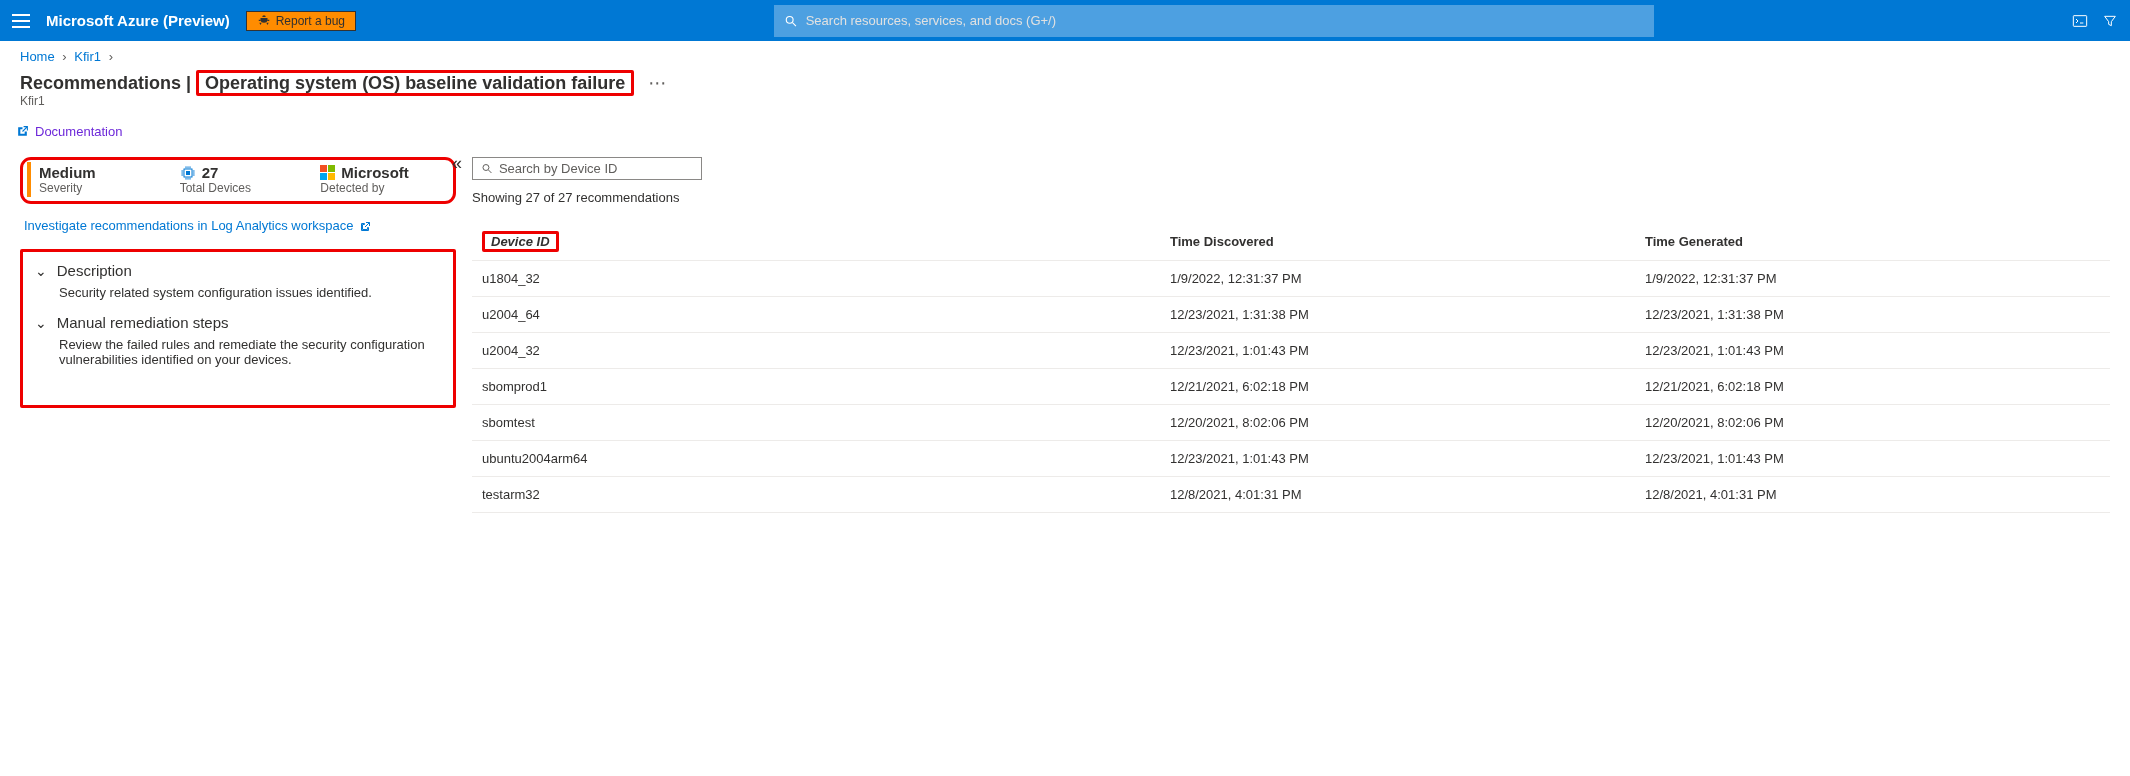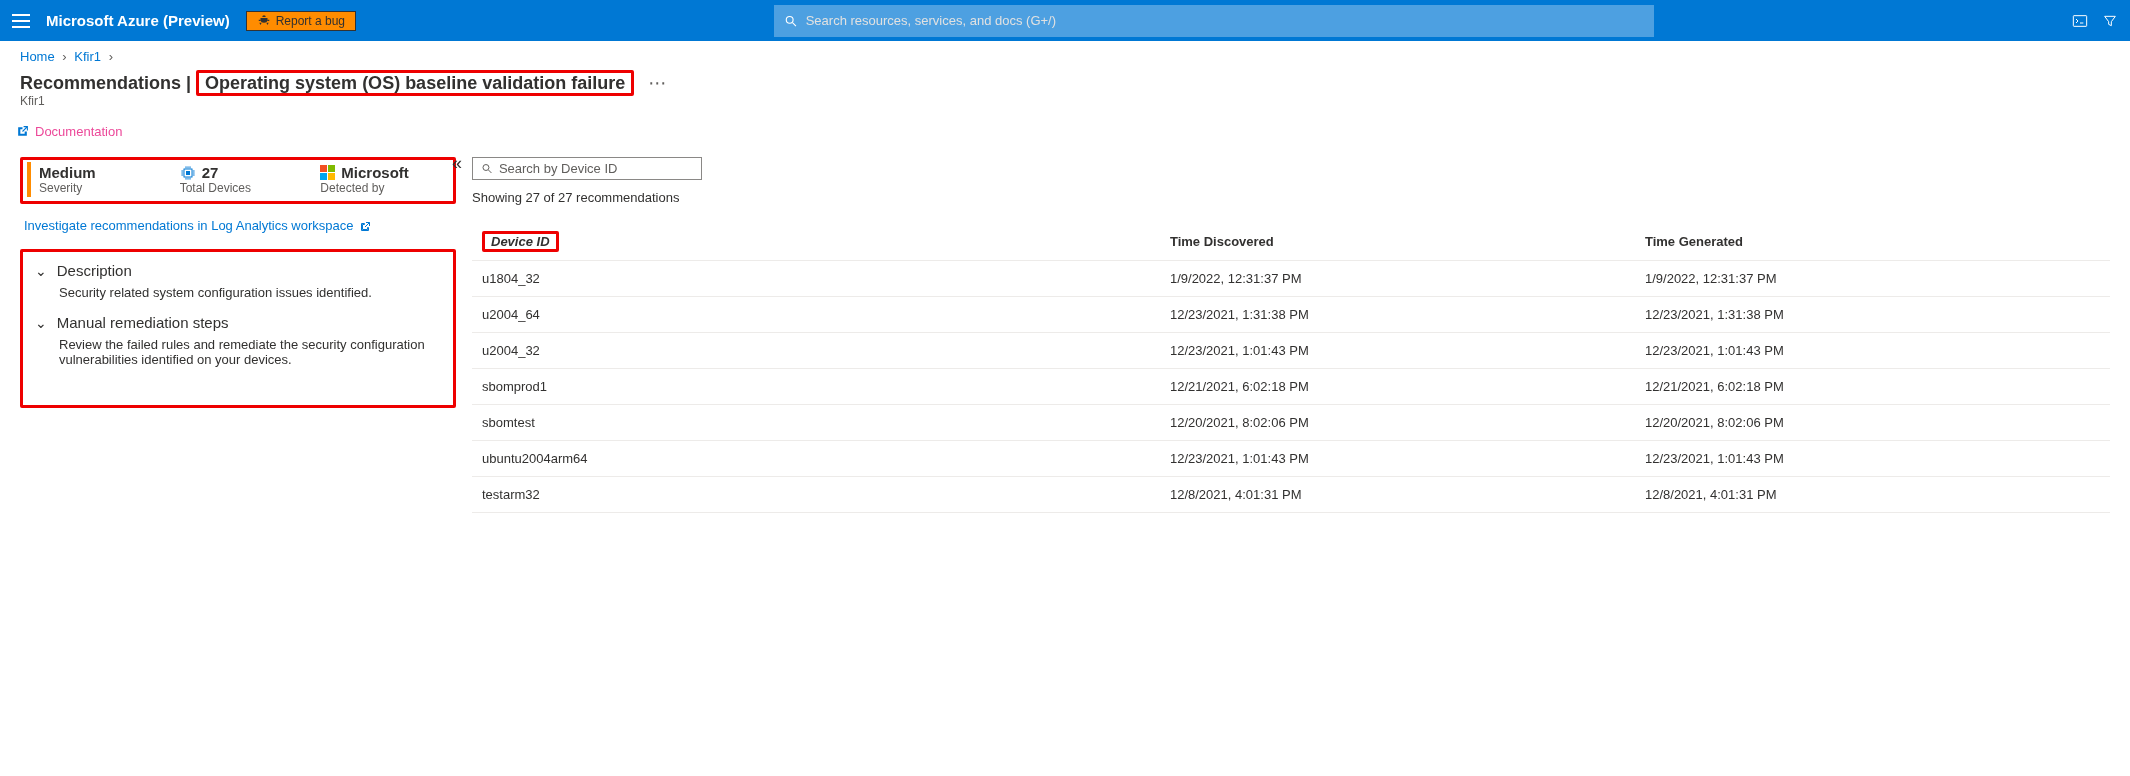--- a/index.html
+++ b/index.html
@@ -58,33 +58,33 @@
 
     
     .page-title-row { padding: 4px 20px 0 20px; display:flex; align-items:center; gap:8px;}
     .page-title-row h1 { font-size: 18px; font-weight: 600; display:inline; }
     .title-highlight { border: 3px solid #e00; padding: 0 6px; border-radius:2px; }
     .title-more { color:#605e5c; font-size:18px; cursor:pointer; padding:0 6px;}
     .subtitle { padding: 0 20px 12px 20px; color:#605e5c; font-size:12px; }
 
     
     .doc-link { padding: 4px 20px 16px 16px; }
-    .doc-link a { color:#ec4899; text-decoration:none; font-size:13px; display:inline-flex; align-items:center; gap:6px;}
+    .doc-link a { color:#6d28d9; text-decoration:none; font-size:13px; display:inline-flex; align-items:center; gap:6px;}
 
     
     .main { display:flex; padding: 0 8px 0 8px; }
     .left-pane { width: 460px; padding: 0 12px; position: relative; }
     .collapse-toggle { position:absolute; right:6px; top:-4px; font-size:18px; cursor:pointer; color:#323130;}
     .right-pane { flex:1; padding: 0 12px 0 4px; border-left: none; }
 
     
     .info-row {
       display:flex;
       border: 3px solid #e00;
-      border-radius:2px;
+      border-radius:11px;
       padding: 2px 4px 4px 4px;
       margin-bottom: 8px;
       align-items:flex-start;
     }
     .tile { flex:1; padding: 2px 8px; border-left: 4px solid transparent; }
     .tile.severity { border-left-color: #ff8c00; }
     .tile .value { font-weight:600; font-size:15px; display:flex; align-items:center; gap:6px;}
     .tile .label { font-size:12px; color:#605e5c; }
     .chip-icon { width:16px; height:16px; }
 

